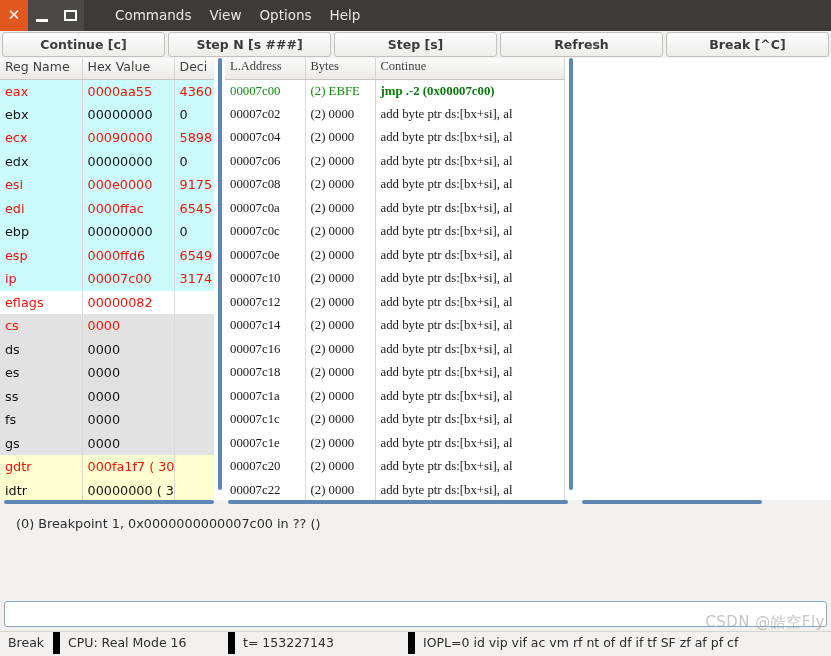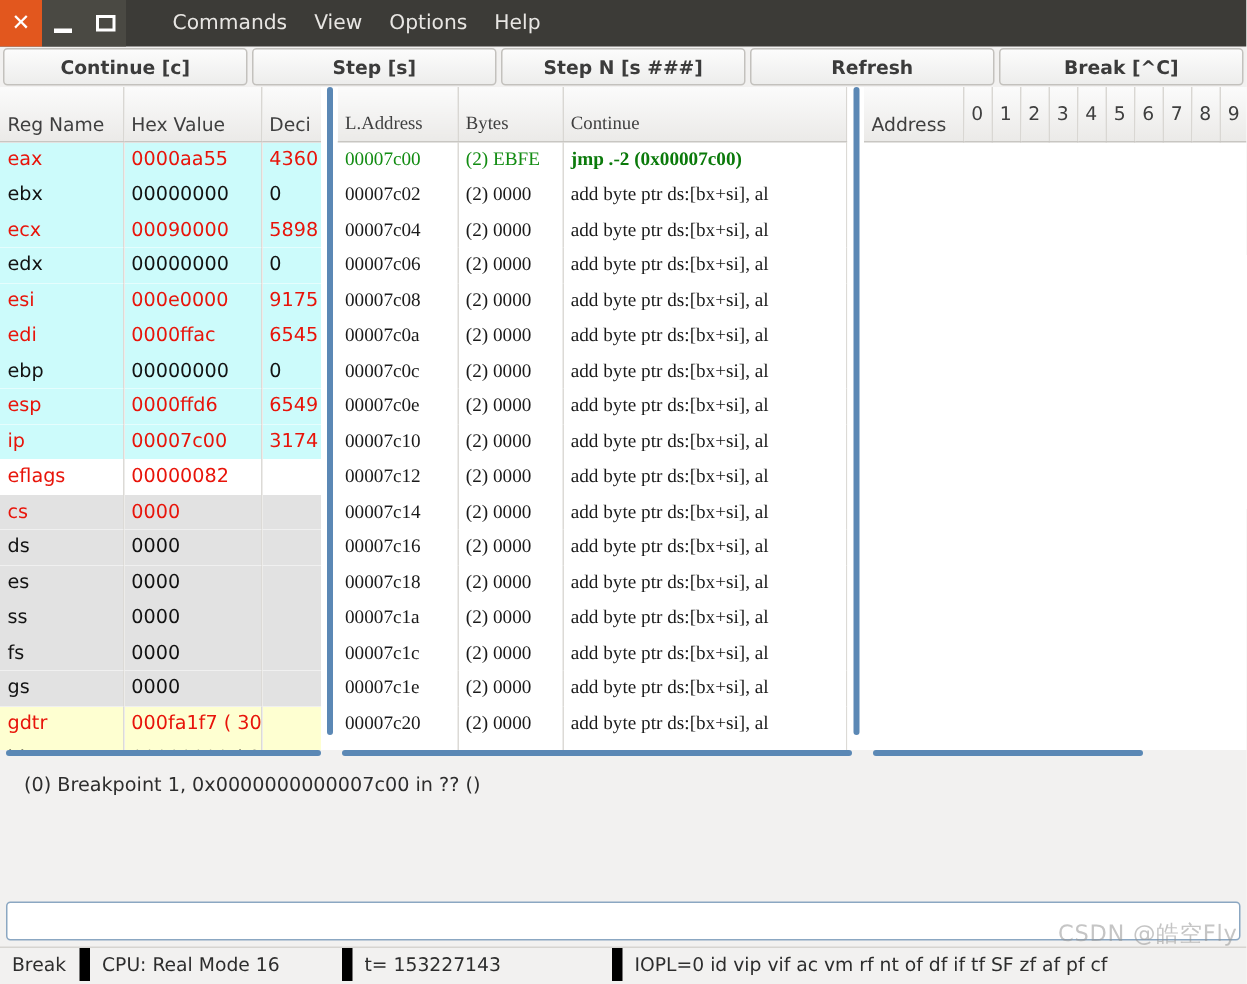--- a/index.html
+++ b/index.html
@@ -92,21 +92,21 @@
     table-layout: fixed;
   }
   table.grid thead th {
     background: linear-gradient(to bottom,#fbfbfb 0%, #ebeae8 100%);
     border-bottom: 1px solid #c8c6c2;
     border-right: 1px solid #d9d7d3;
     font-weight: normal;
     font-size: 12.5px;
     color: #3f3f3f;
     text-align: left;
-    padding: 17px 5px 4px 5px;
+    padding: 1px 5px 4px 5px;
     height: 21px;
     white-space: nowrap;
     overflow: hidden;
   }
   table.grid tbody td {
     padding: 1px 5px;
     height: 23.5px;
     line-height: 21px;
     white-space: nowrap;
     overflow: hidden;
@@ -254,22 +254,22 @@
   <div id="menubar">
     <div class="menu-item">Commands</div>
     <div class="menu-item">View</div>
     <div class="menu-item">Options</div>
     <div class="menu-item">Help</div>
   </div>
 </div>
 
 <div id="toolbar">
   <div class="tbtn">Continue [c]</div>
+  <div class="tbtn">Step N [s ###]</div>
   <div class="tbtn">Step [s]</div>
-  <div class="tbtn">Step N [s ###]</div>
   <div class="tbtn">Refresh</div>
   <div class="tbtn">Break [^C]</div>
 </div>
 
 <div id="panes">
 
   <div class="pane" id="reg-pane">
     <table class="grid">
       <thead>
         <tr>
@@ -474,40 +474,20 @@
             <td class="addr">00007c22</td>
             <td class="bytes">(2) 0000</td>
             <td class="mnem">add byte ptr ds:[bx+si], al</td>
           </tr>
         </tbody>
     </table>
   </div>
 
   <div class="vsplit"></div>
 
-  <div class="pane" id="mem-pane">
-    <table class="grid">
-      <thead>
-        <tr id="mem-head-row">
-          <th class="mem-addr">Address</th>
-        <th class="mem-col">0</th>
-            <th class="mem-col">1</th>
-            <th class="mem-col">2</th>
-            <th class="mem-col">3</th>
-            <th class="mem-col">4</th>
-            <th class="mem-col">5</th>
-            <th class="mem-col">6</th>
-            <th class="mem-col">7</th>
-            <th class="mem-col">8</th>
-            <th class="mem-col">9</th>
-          </tr>
-      </thead>
-      <tbody id="mem-body"></tbody>
-    </table>
-  </div>
 </div>
 
 <div id="panes-bottom">
   <div class="hsb" style="width:210px;margin-left:4px"></div>
   <div class="hsb" style="width:340px;margin-left:14px"></div>
   <div class="hsb" style="width:180px;margin-left:14px"></div>
 </div>
 
 <div id="logarea">
   <div id="log-line">(0) Breakpoint 1, 0x0000000000007c00 in ?? ()</div>

